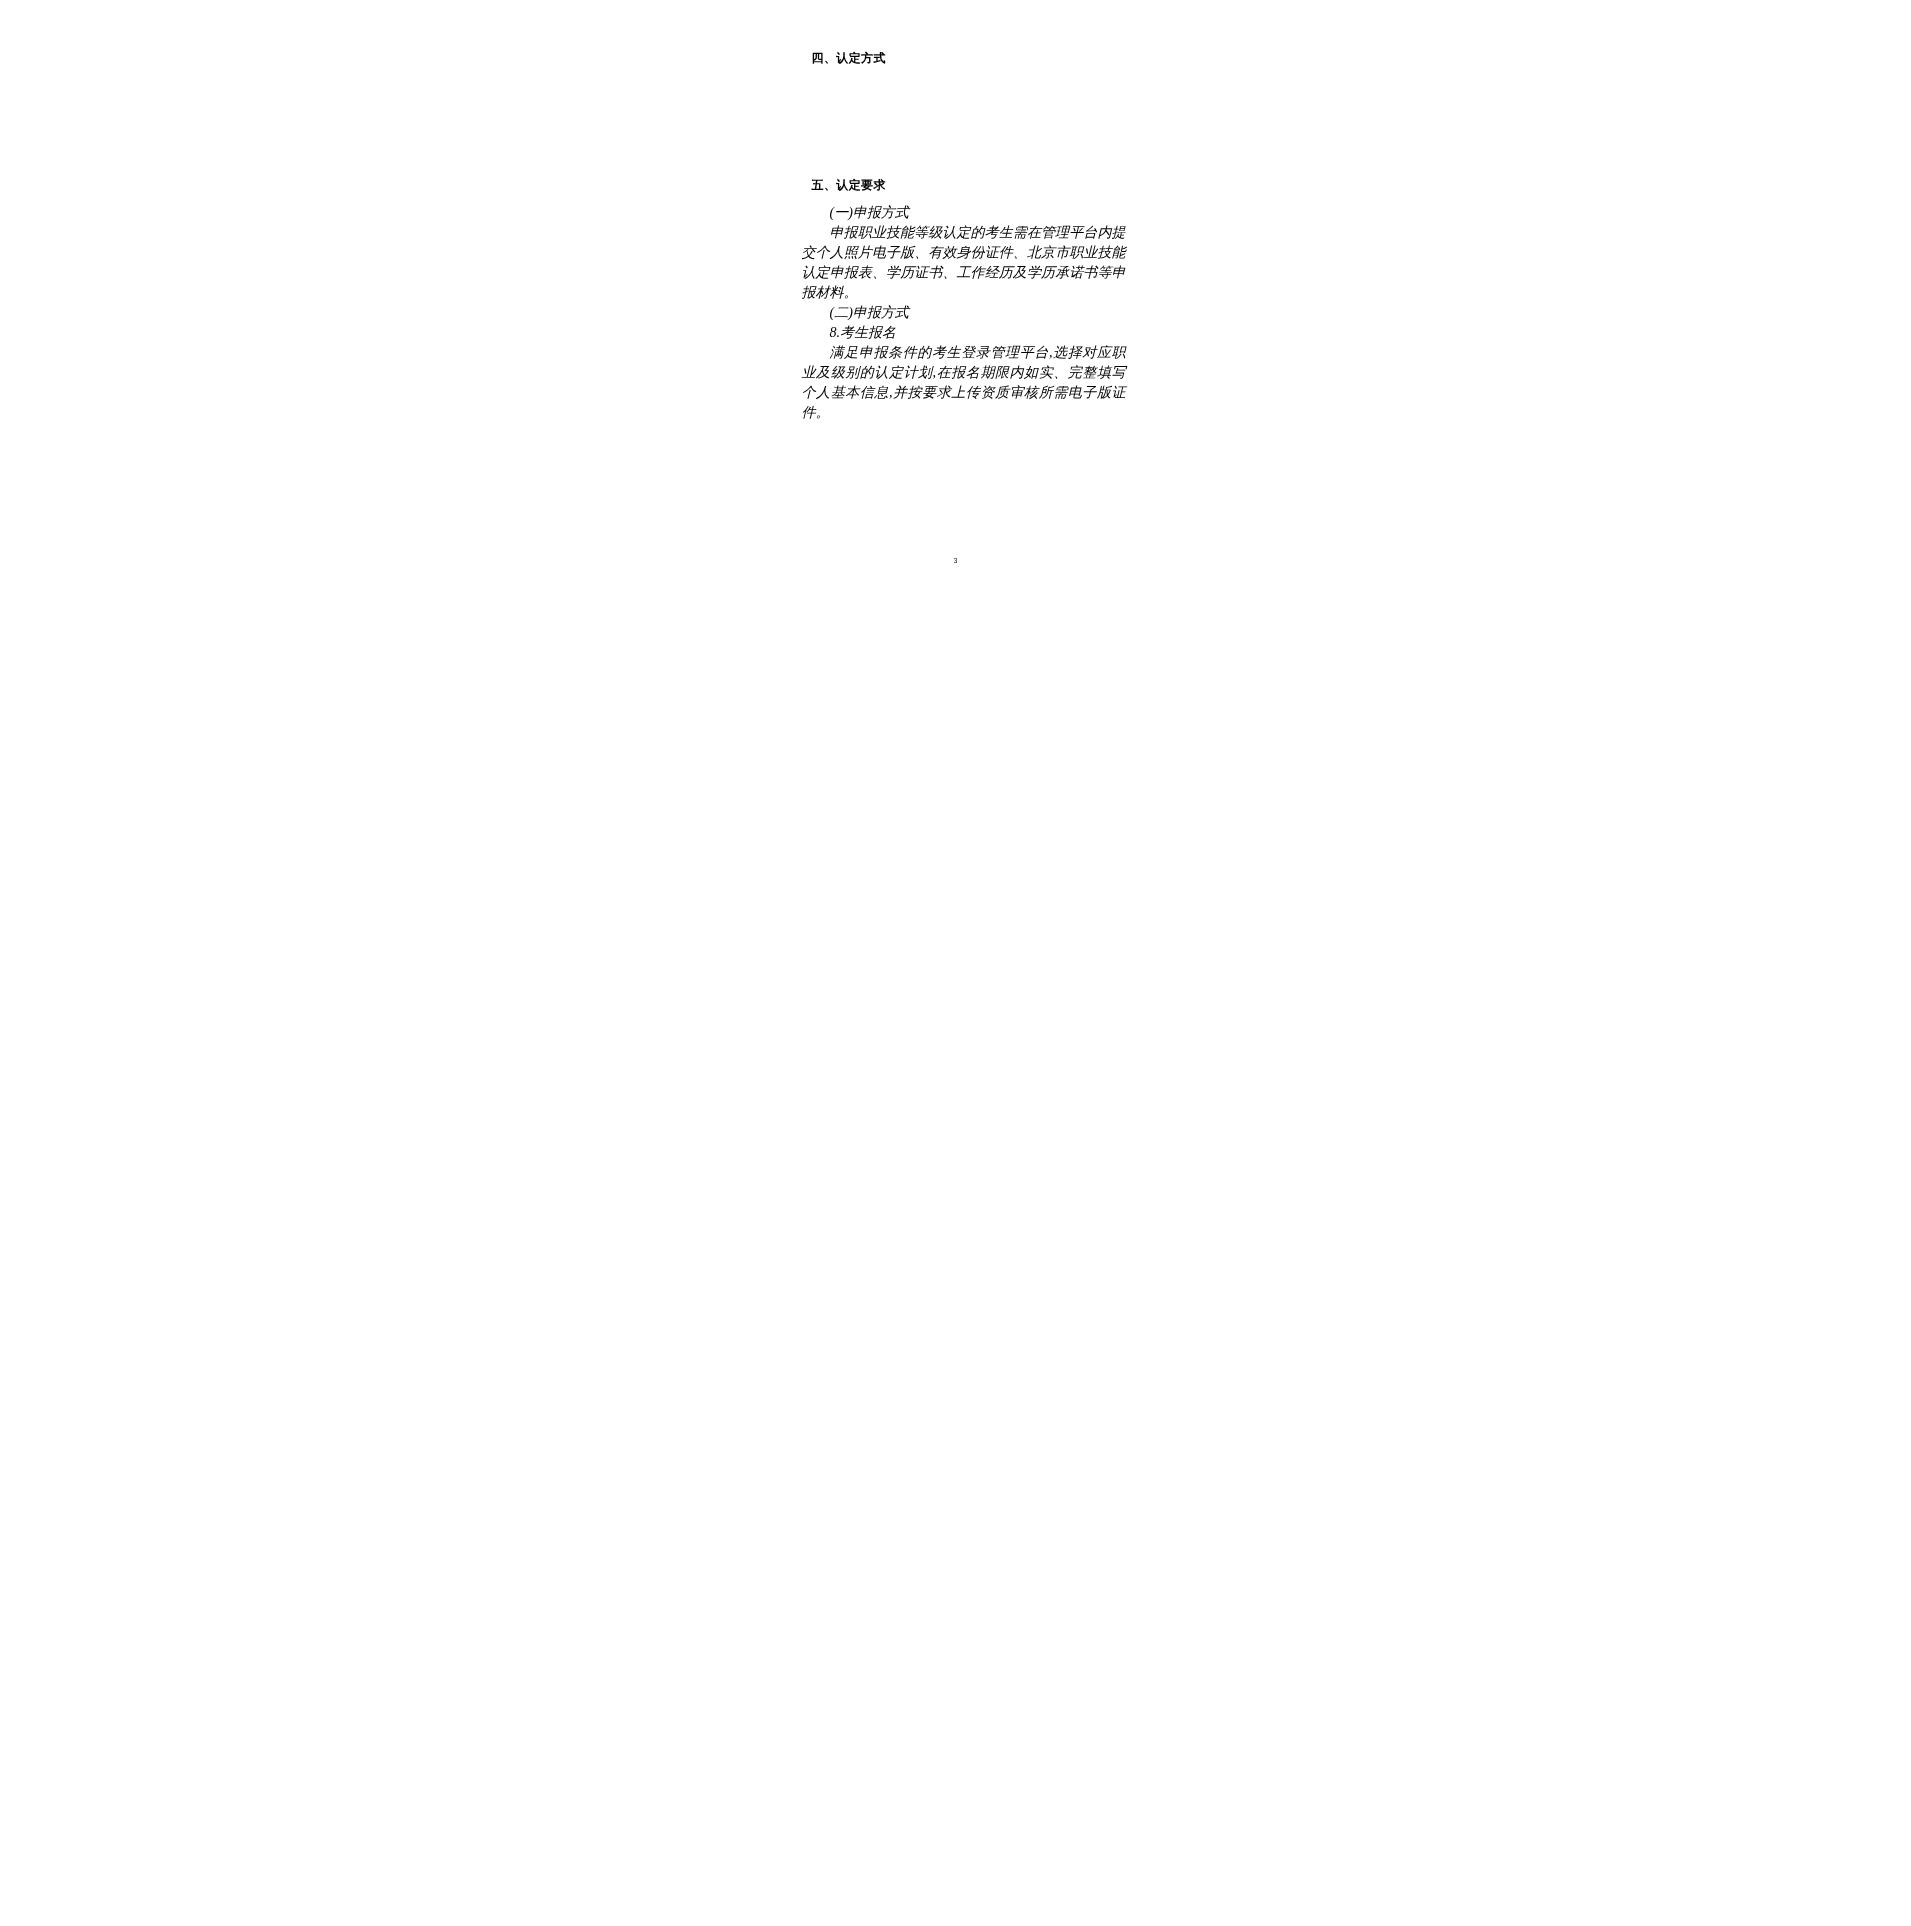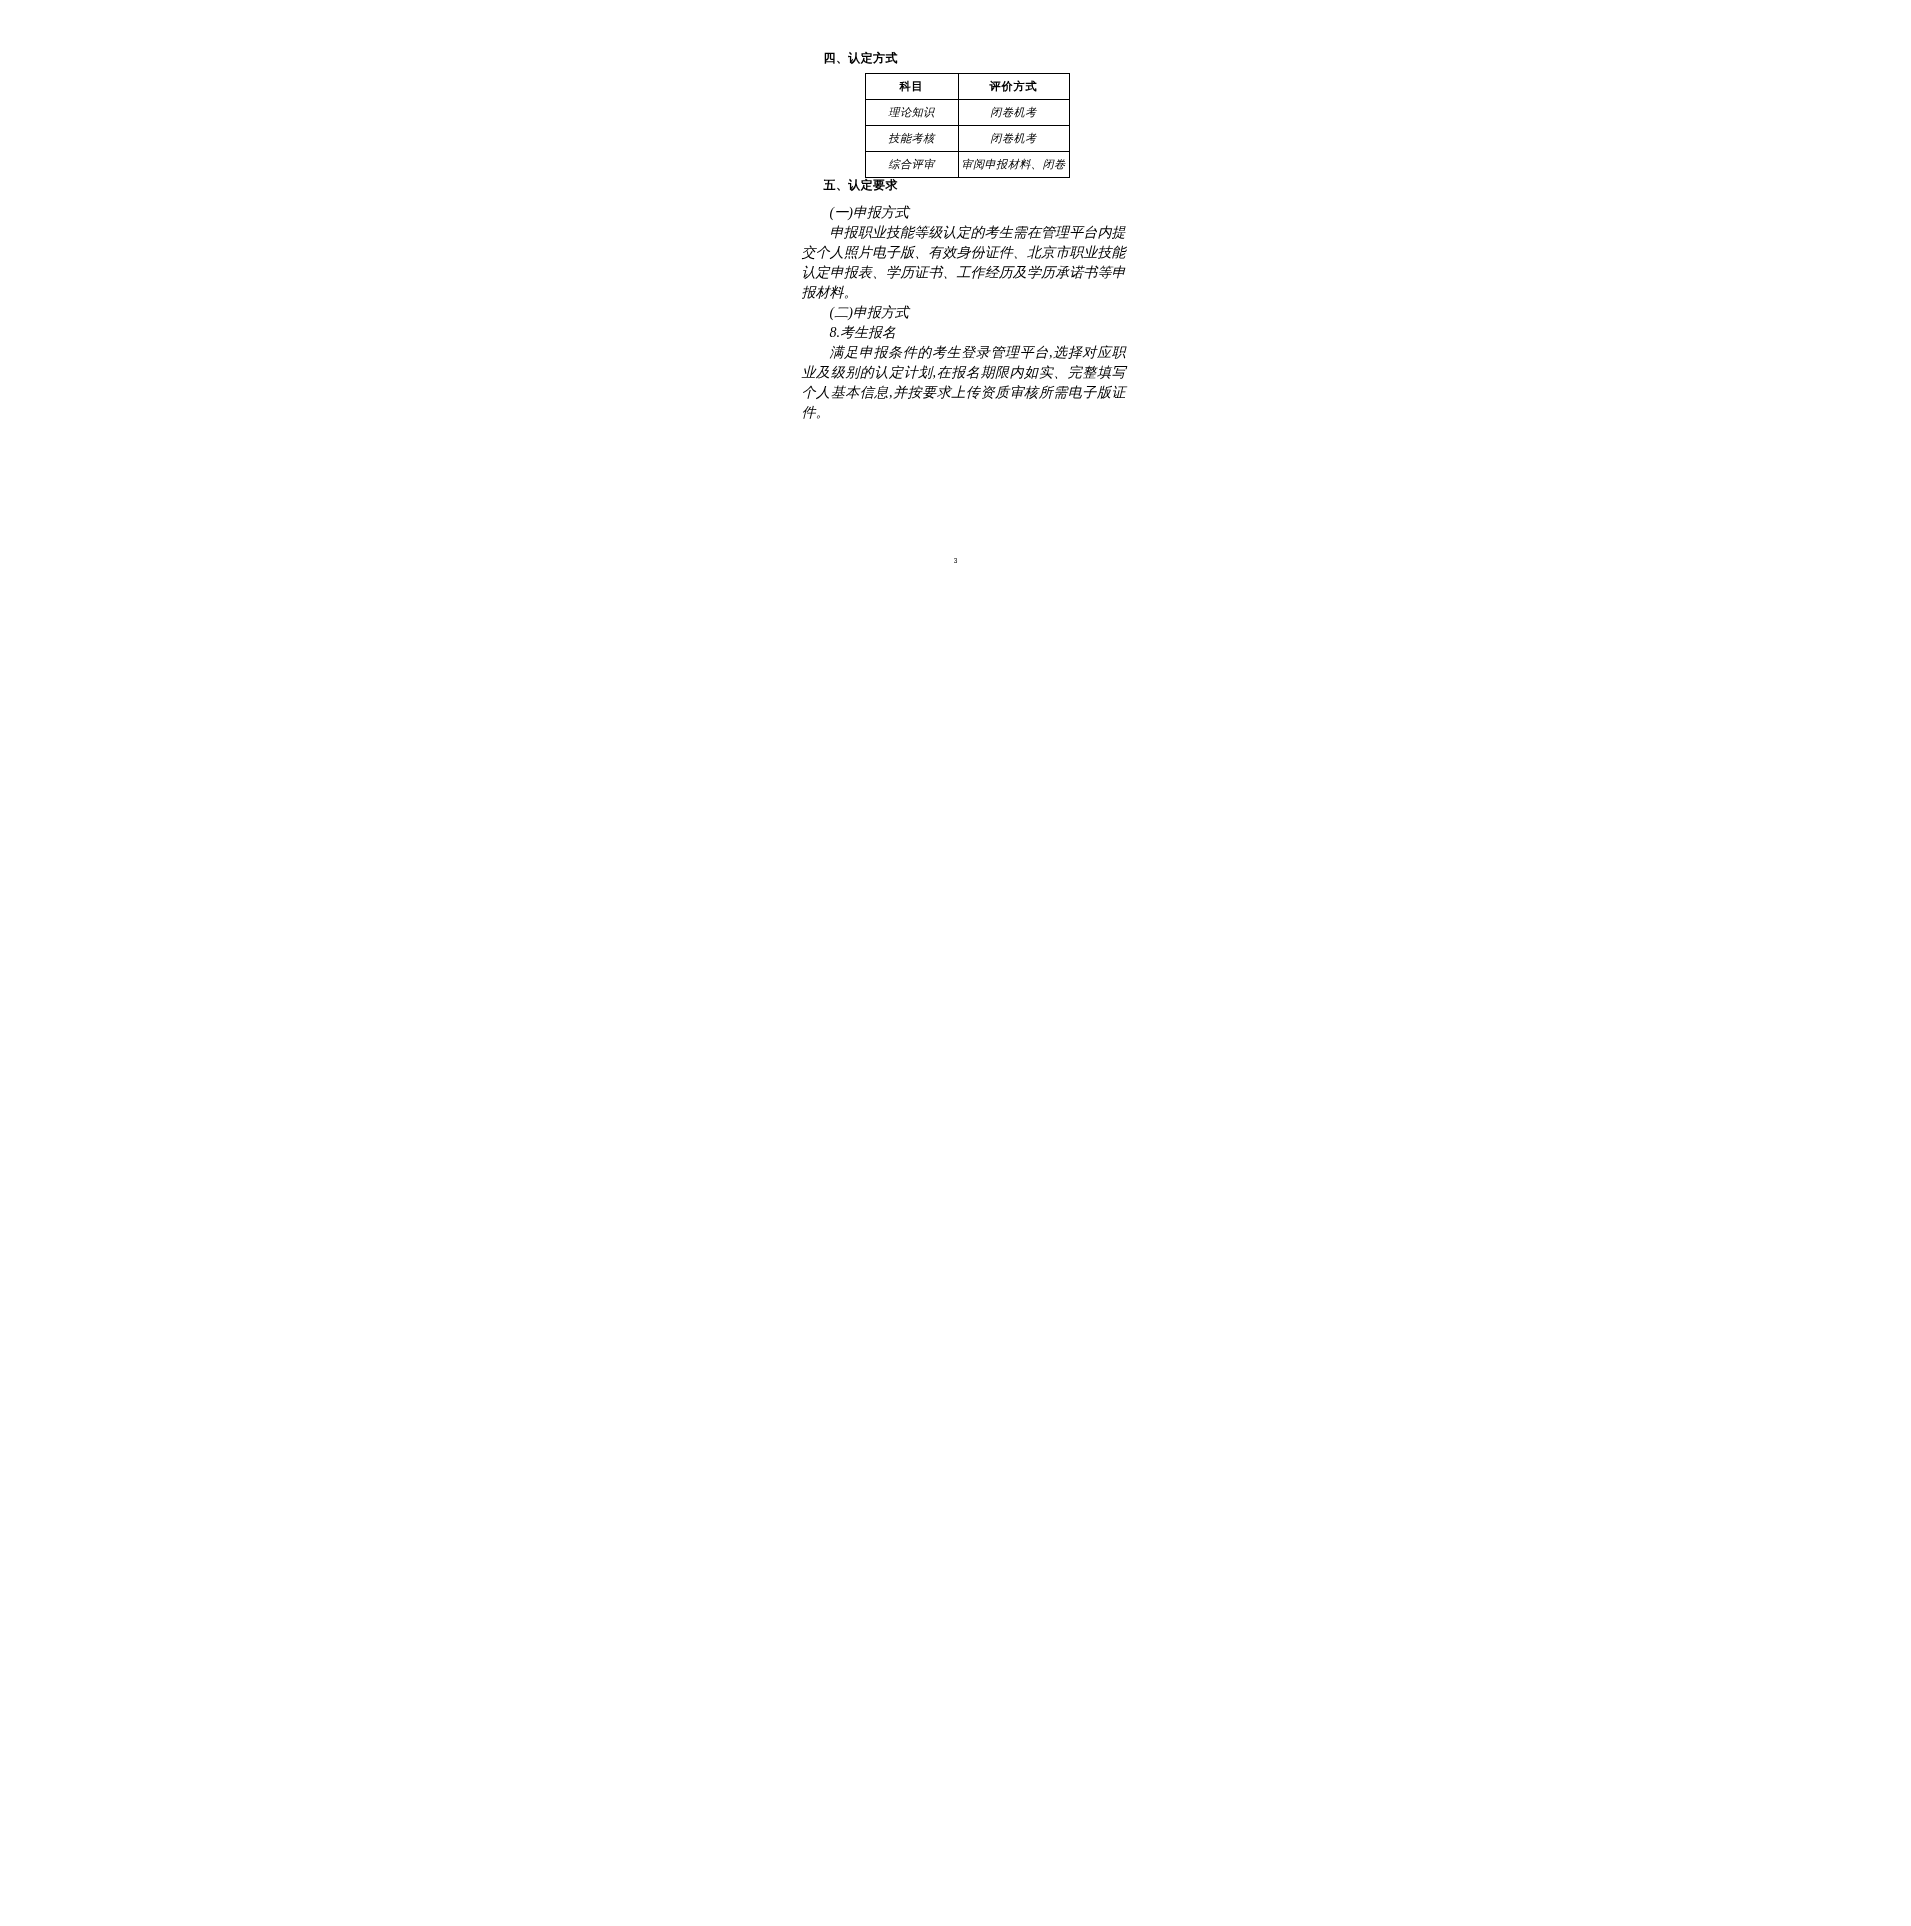--- a/index.html
+++ b/index.html
@@ -12,21 +12,21 @@
     width: 424px;
     height: 599px;
     margin: 0 auto;
     background: #ffffff;
     overflow: hidden;
     font-family: "Liberation Serif", "DejaVu Serif", serif;
     color: #000000;
   }
   .section-heading {
     position: absolute;
-    left: 80px;
+    left: 68px;
     margin: 0;
     font-family: "Liberation Sans", "DejaVu Sans", sans-serif;
     font-weight: bold;
     font-style: normal;
     font-size: 12px;
     line-height: 1;
     letter-spacing: 0.4px;
     white-space: nowrap;
   }
   .heading-4 { top: 52px; }
@@ -96,44 +96,20 @@
     line-height: 1;
   }
 </style>
 </head>
 <body>
 
 <div class="page">
 
   <h2 class="section-heading heading-4">四、认定方式</h2>
 
-  <table class="eval-table">
-    <colgroup>
-        <col class="c1">
-        <col class="c2">
-      </colgroup>
-    <tbody>
-      <tr>
-        <th>科目</th>
-        <th>评价方式</th>
-      </tr>
-      <tr>
-        <td>理论知识</td>
-        <td>闭卷机考</td>
-      </tr>
-      <tr>
-        <td>技能考核</td>
-        <td>闭卷机考</td>
-      </tr>
-      <tr>
-        <td>综合评审</td>
-        <td>审阅申报材料、闭卷</td>
-      </tr>
-    </tbody>
-  </table>
 
   <h2 class="section-heading heading-5">五、认定要求</h2>
 
   <div class="body-text">
     <p>(一)申报方式</p>
     <p>申报职业技能等级认定的考生需在管理平台内提交个人照片电子版、有效身份证件、北京市职业技能认定申报表、学历证书、工作经历及学历承诺书等申报材料。</p>
     <p>(二)申报方式</p>
     <p>8.考生报名</p>
     <p>满足申报条件的考生登录管理平台,选择对应职业及级别的认定计划,在报名期限内如实、完整填写个人基本信息,并按要求上传资质审核所需电子版证件。</p>
   </div>

